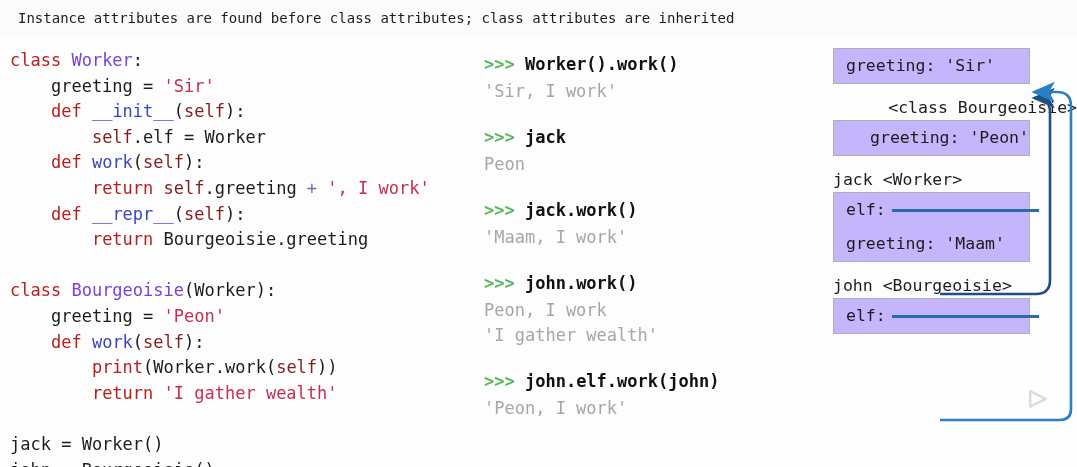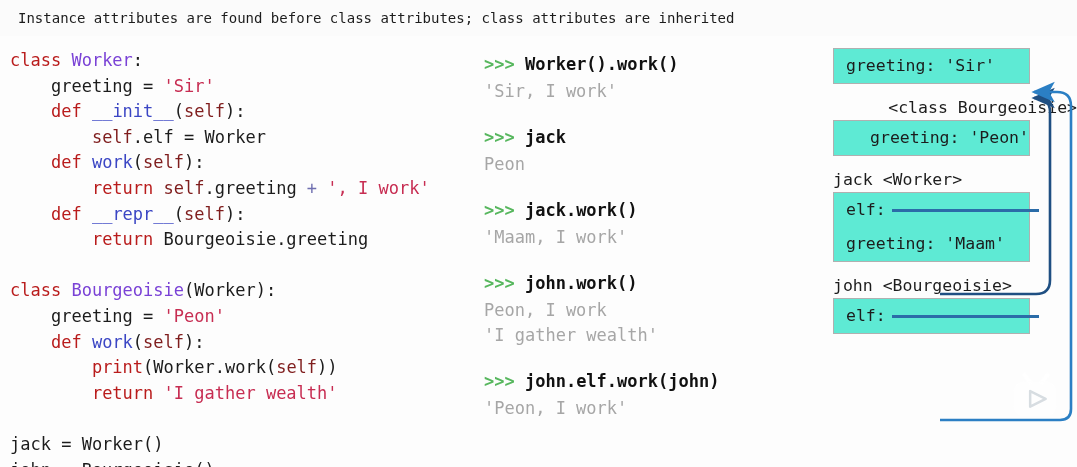--- a/index.html
+++ b/index.html
@@ -84,21 +84,21 @@
   }
   .obj-label {
     font-size: 16.5px;
     color: #1c1c1c;
     white-space: pre;
     height: 25px;
     line-height: 25px;
   }
   .obj-box {
     border: 1.5px solid #b0b0b0;
-    background: #5eead4;
+    background: #c4b5fd;
     box-sizing: border-box;
     width: 197px;
   }
   .obj-row {
     font-size: 16.5px;
     color: #1c1c1c;
     white-space: pre;
     line-height: 24px;
     padding: 5px 0 5px 12px;
     position: relative;

